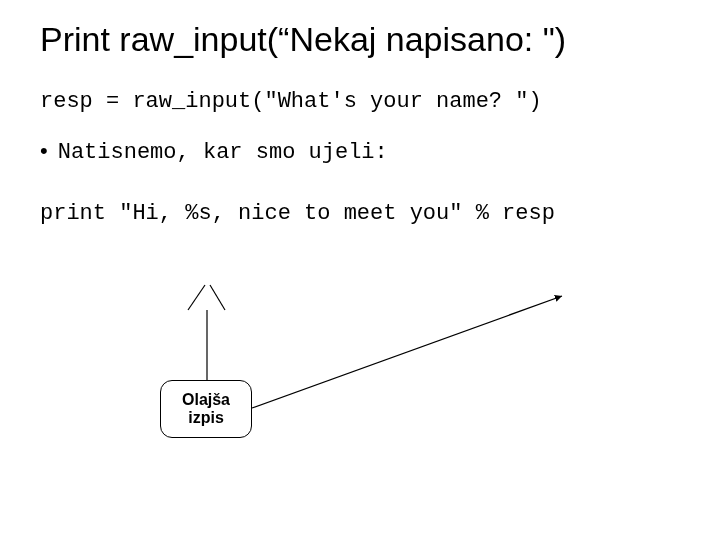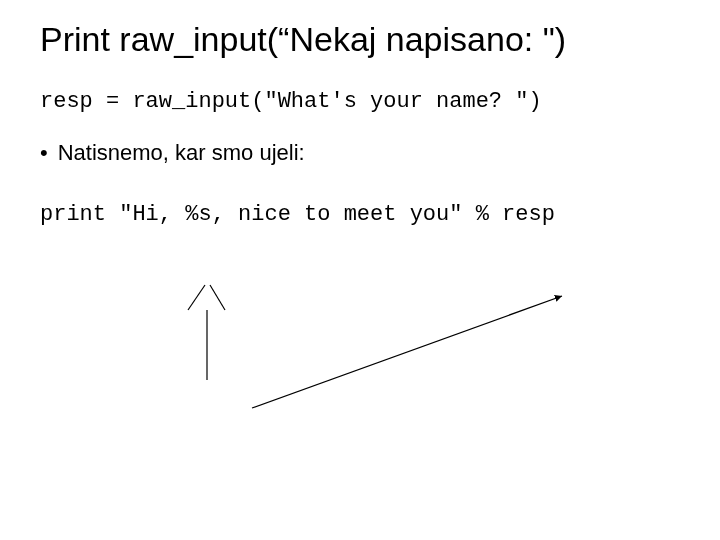--- a/index.html
+++ b/index.html
@@ -39,21 +39,21 @@
     margin: 0 0 26px 0;
   }
   .bullet-dot {
     font-family: Arial, sans-serif;
     font-size: 22px;
     color: #000;
     margin-right: 10px;
     line-height: 1;
   }
   .bullet-text {
-    font-family: Liberation Sans, sans-serif;
+    font-family: Liberation Mono, monospace;
     font-size: 22px;
     color: #000;
     white-space: pre;
   }
   .spacer {
     height: 10px;
   }
   .callout {
     position: absolute;
     left: 160px;
@@ -94,20 +94,24 @@
 
   <div class="bullet-row">
     <span class="bullet-dot">•</span>
     <span class="bullet-text">Natisnemo, kar smo ujeli:</span>
   </div>
 
   <div class="spacer"></div>
 
   <div class="code-line">print "Hi, %s, nice to meet you" % resp</div>
 
+  <div class="callout">
+    <span>Olajša</span>
+    <span>izpis</span>
+  </div>
 
   <svg class="overlay-svg" width="720" height="540">
     <defs>
       <marker id="arrowhead" markerWidth="8" markerHeight="8" refX="6" refY="3" orient="auto" markerUnits="strokeWidth">
         <path d="M0,0 L6,3 L0,6 Z" fill="#000"></path>
       </marker>
     </defs>
 
     <line x1="207" y1="380" x2="207" y2="310" stroke="#000" stroke-width="1.2"></line>
 

